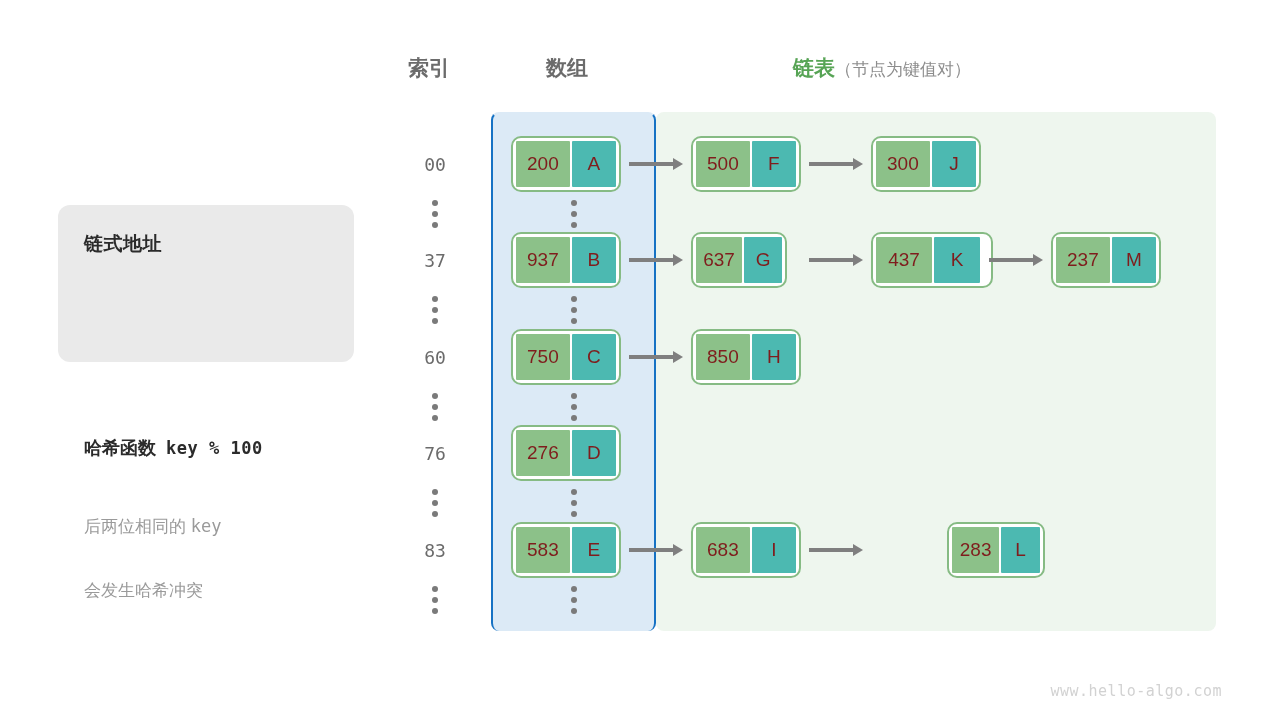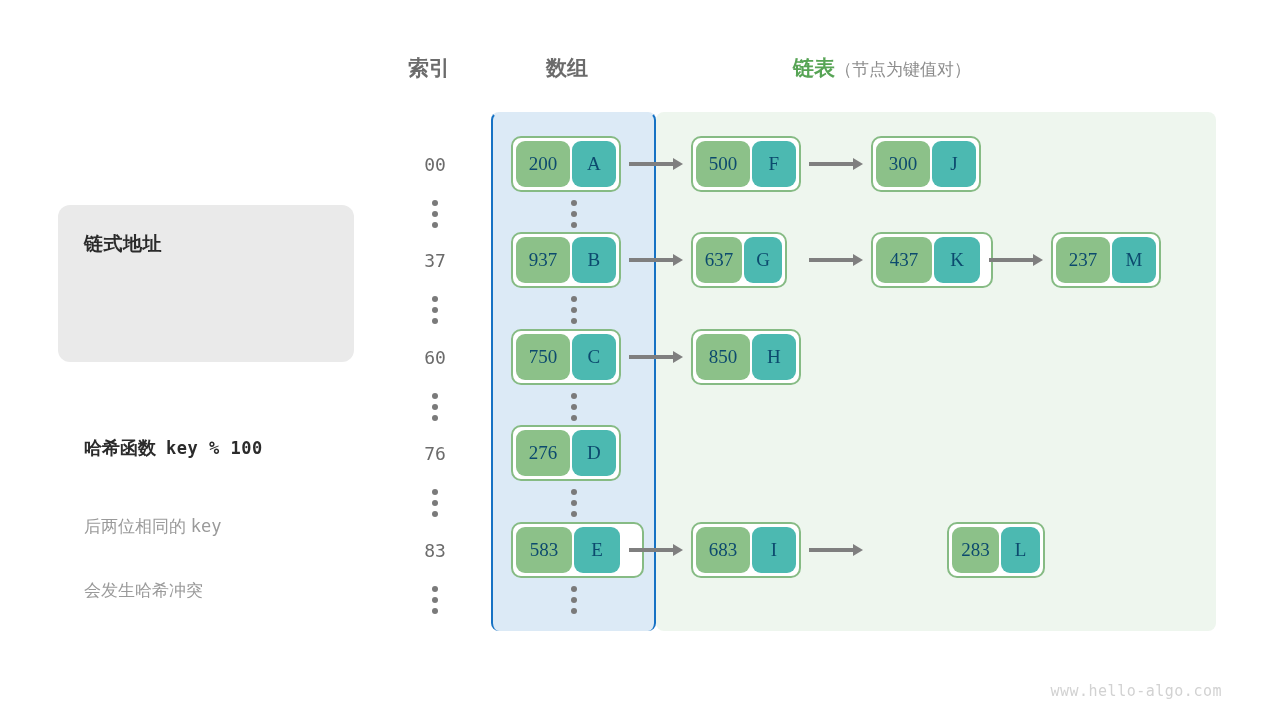--- a/index.html
+++ b/index.html
@@ -146,24 +146,24 @@
     background: #ffffff;
     box-sizing: border-box;
     display: flex;
     padding: 3px;
     gap: 2px;
   }
   .kv-key, .kv-val {
     display: flex;
     align-items: center;
     justify-content: center;
-    color: #0c4a6e;
-    font-family: Liberation Serif, serif;
+    color: #7f1d1d;
+    font-family: Liberation Sans, sans-serif;
     font-size: 19px;
-    border-radius: 9px;
+    border-radius: 1px;
     box-sizing: border-box;
   }
   .kv-key { background: #8cc189; width: 56px; }
   .kv-val { background: #4cb9b1; width: 46px; }
 
   
   .arrow {
     position: absolute;
     height: 12px;
   }
@@ -284,21 +284,21 @@
     <div class="kv-node" style="left: 691px; top: 329px; width: 110px;">
       <div class="kv-key">850</div>
       <div class="kv-val">H</div>
     </div>
     <div class="index-label" style="top: 443px;">76</div>
     <div class="kv-node" style="left: 511px; top: 425px; width: 110px;">
       <div class="kv-key">276</div>
       <div class="kv-val">D</div>
     </div>
     <div class="index-label" style="top: 540px;">83</div>
-    <div class="kv-node" style="left: 511px; top: 522px; width: 133px;">
+    <div class="kv-node" style="left: 511px; top: 522px; width: 110px;">
       <div class="kv-key">583</div>
       <div class="kv-val">E</div>
     </div>
     <div class="arrow" style="left: 629px; top: 544px; width: 54px;">
       <div class="shaft"></div>
       <div class="head"></div>
     </div>
     <div class="kv-node" style="left: 691px; top: 522px; width: 110px;">
       <div class="kv-key">683</div>
       <div class="kv-val">I</div>

